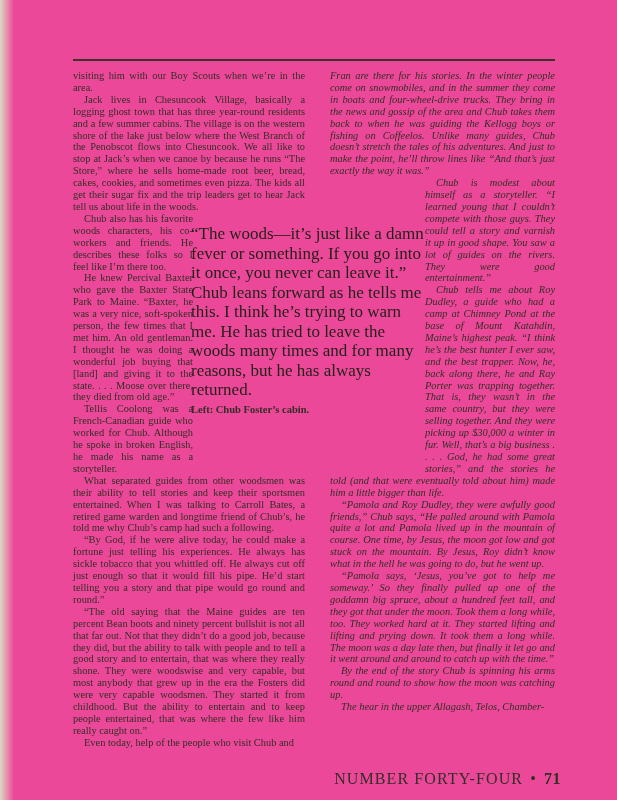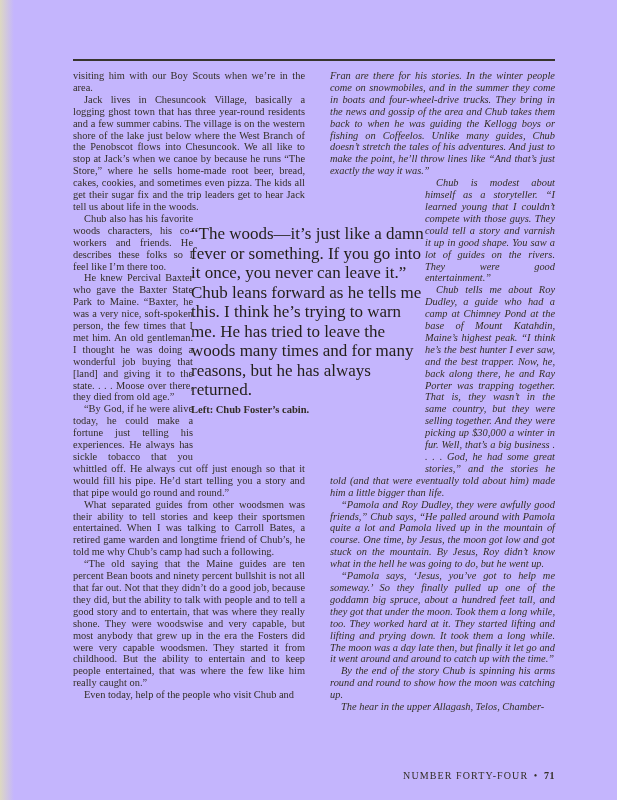--- a/index.html
+++ b/index.html
@@ -1,21 +1,21 @@
 <!DOCTYPE html>
 <html><head>
 <meta charset="utf-8">
 <style>
   html, body { margin: 0; padding: 0; background: #888; }
   .page {
     position: relative;
     width: 617px;
     height: 800px;
     margin: 0 auto;
-    background: #c4b5fd;
+    background: #ec4899;
     font-family: "Liberation Serif", serif;
     overflow: hidden;
   }
   
   .page::before {
     content: "";
     position: absolute;
     left: 0; top: 0;
     width: 14px; height: 100%;
     background: linear-gradient(90deg, #ddd8c3, rgba(244,240,225,0));
@@ -60,22 +60,22 @@
   }
   .pullquote-caption {
     margin-top: 4px;
     font-size: 10.5px;
     font-weight: bold;
     color: #332e26;
   }
   .footer {
     position: absolute;
     top: 770px;
-    right: 62px;
-    font-size: 10px;
+    right: 56px;
+    font-size: 16px;
     letter-spacing: 1.1px;
     color: #332e26;
     white-space: nowrap;
     text-align: center;
   }
   .footer .pagenum { font-weight: bold; letter-spacing: 0.5px; }
   .footer .bullet { padding: 0 2px; }
 </style>
 </head>
 <body>
@@ -85,22 +85,23 @@
   <div class="top-rule"></div>
 
   <div class="columns">
 
     <div class="column left">
       <p class="noindent">visiting him with our Boy Scouts when we’re in the area.</p>
       <p>Jack lives in Chesuncook Village, basically a logging ghost town that has three year-round residents and a few summer cabins. The village is on the western shore of the lake just below where the West Branch of the Penobscot flows into Chesuncook. We all like to stop at Jack’s when we canoe by because he runs “The Store,” where he sells home-made root beer, bread, cakes, cookies, and sometimes even pizza. The kids all get their sugar fix and the trip leaders get to hear Jack tell us about life in the woods.</p>
       <div class="spacer-right"></div>
       <p>Chub also has his favorite woods characters, his co-workers and friends. He describes these folks so I feel like I’m there too.</p>
       <p>He knew Percival Baxter who gave the Baxter State Park to Maine. “Baxter, he was a very nice, soft-spoken person, the few times that I met him. An old gentleman. I thought he was doing a wonderful job buying that [land] and giving it to the state. . . . Moose over there, they died from old age.”</p>
+      <p>Tellis Coolong was a French-Canadian guide who worked for Chub. Although he spoke in broken English, he made his name as a storyteller.</p>
+      <p>What separated guides from other woodsmen was their ability to tell stories and keep their sportsmen entertained. When I was talking to Carroll Bates, a retired game warden and longtime friend of Chub’s, he told me why Chub’s camp had such a following.</p>
       <p>“By God, if he were alive today, he could make a fortune just telling his experiences. He always has sickle tobacco that you whittled off. He always cut off just enough so that it would fill his pipe. He’d start telling you a story and that pipe would go round and round.”</p>
-      <p>What separated guides from other woodsmen was their ability to tell stories and keep their sportsmen entertained. When I was talking to Carroll Bates, a retired game warden and longtime friend of Chub’s, he told me why Chub’s camp had such a following.</p>
       <p>“The old saying that the Maine guides are ten percent Bean boots and ninety percent bullshit is not all that far out. Not that they didn’t do a good job, because they did, but the ability to talk with people and to tell a good story and to entertain, that was where they really shone. They were woodswise and very capable, but most anybody that grew up in the era the Fosters did were very capable woodsmen. They started it from childhood. But the ability to entertain and to keep people entertained, that was where the few like him really caught on.”</p>
       <p>Even today, help of the people who visit Chub and</p>
     </div>
 
     <div class="column right">
       <p class="noindent">Fran are there for his stories. In the winter people come on snowmobiles, and in the summer they come in boats and four-wheel-drive trucks. They bring in the news and gossip of the area and Chub takes them back to when he was guiding the Kellogg boys or fishing on Coffeelos. Unlike many guides, Chub doesn’t stretch the tales of his adventures. And just to make the point, he’ll throw lines like “And that’s just exactly the way it was.”</p>
       <div class="spacer-left"></div>
       <p>Chub is modest about himself as a storyteller. “I learned young that I couldn’t compete with those guys. They could tell a story and varnish it up in good shape. You saw a lot of guides on the rivers. They were good entertainment.”</p>
       <p>Chub tells me about Roy Dudley, a guide who had a camp at Chimney Pond at the base of Mount Katahdin, Maine’s highest peak. “I think he’s the best hunter I ever saw, and the best trapper. Now, he, back along there, he and Ray Porter was trapping together. That is, they wasn’t in the same country, but they were selling together. And they were picking up $30,000 a winter in fur. Well, that’s a big business . . . . God, he had some great stories,” and the stories he told (and that were eventually told about him) made him a little bigger than life.</p>
       <p>“Pamola and Roy Dudley, they were awfully good friends,” Chub says, “He palled around with Pamola quite a lot and Pamola lived up in the mountain of course. One time, by Jesus, the moon got low and got stuck on the mountain. By Jesus, Roy didn’t know what in the hell he was going to do, but he went up.</p>

